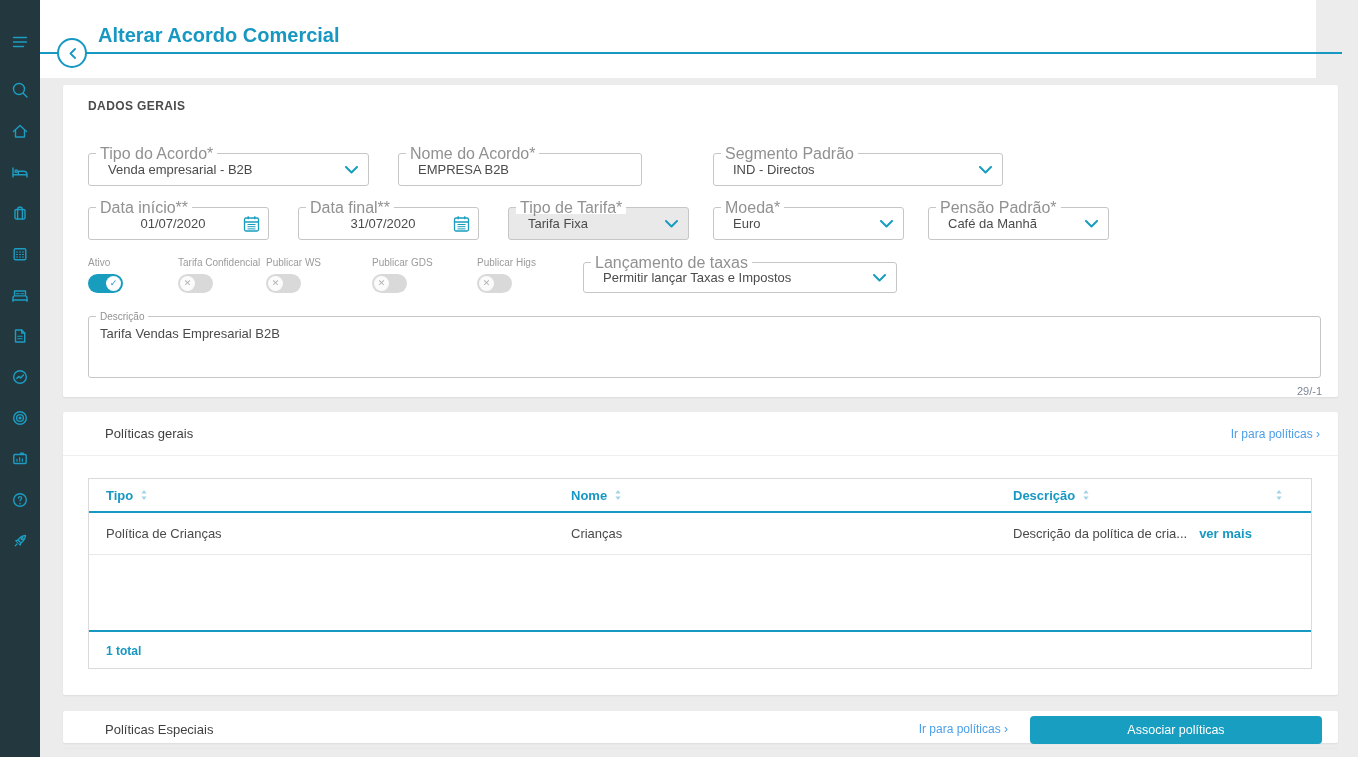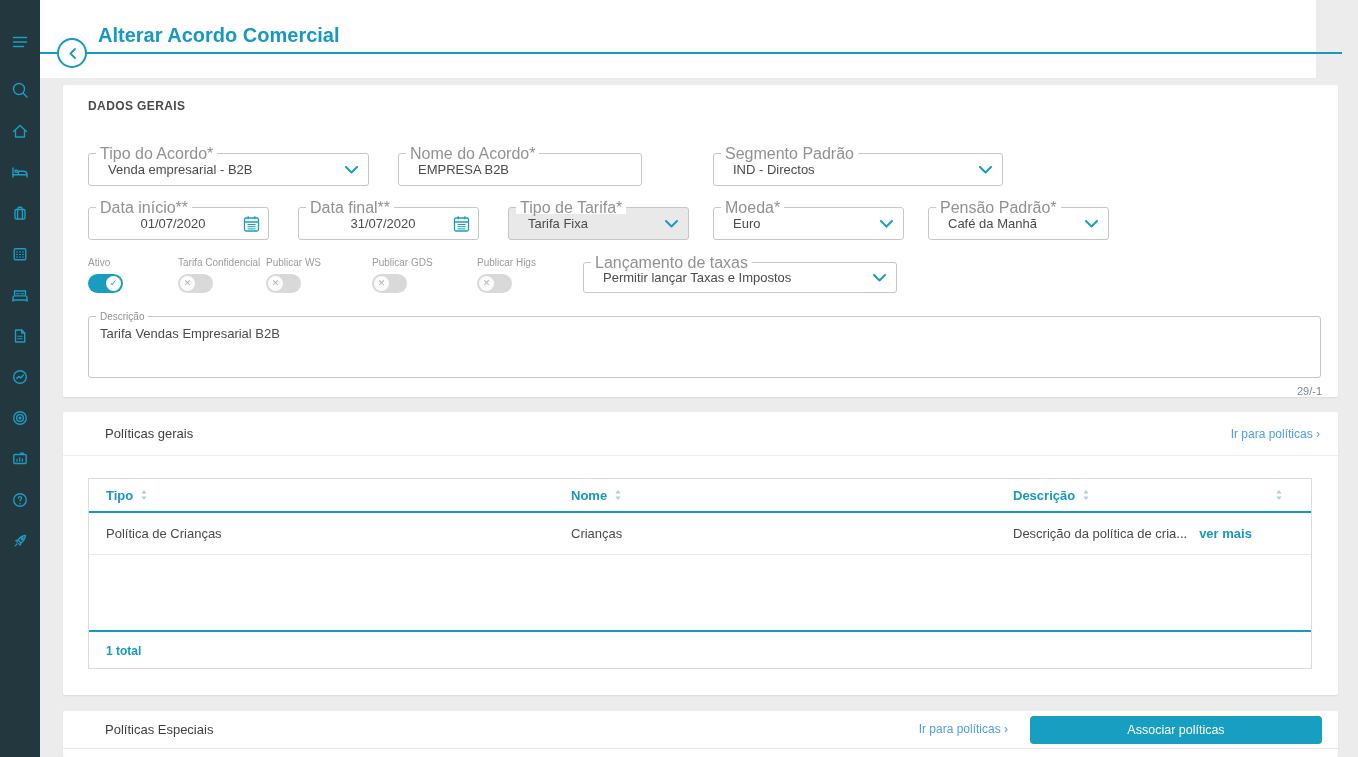--- a/index.html
+++ b/index.html
@@ -22,21 +22,21 @@
   .header-band { position:absolute; left:0; top:0; width:1276px; height:78px; background:#ffffff; }
   .header-line { position:absolute; left:0; top:52px; width:1302px; height:2px; background:#1798c2; }
   .back-btn { position:absolute; left:17px; top:38px; width:30px; height:30px; border-radius:50%;
     background:#fff; border:2px solid #1798c2; z-index:3; display:flex; align-items:center; justify-content:center; cursor:pointer; }
   .page-title { position:absolute; left:58px; top:24px; font-size:20px; font-weight:700; color:#1798c2; z-index:2; }
 
   .card { position:absolute; left:23px; width:1275px; background:#fff; border-radius:2px;
     box-shadow:0 1px 2px rgba(0,0,0,0.07); }
   .card1 { top:85px; height:312px; }
   .card2 { top:412px; height:283px; }
-  .card3 { top:711px; height:46px; }
+  .card3 { top:711px; height:32px; }
 
   .section-title { position:absolute; left:25px; top:14px; font-size:12px; font-weight:700;
     color:#4b4b4b; letter-spacing:.4px; }
 
   
   .field { position:absolute; height:33px; border:1px solid #c6c6c6; border-radius:3px; background:#fff; cursor:pointer; }
   .field .flabel { position:absolute; top:-7px; left:7px; font-size:16px; color:#919191;
     background:#fff; padding:0 4px; line-height:13px; white-space:nowrap; }
   .field .fvalue { position:absolute; left:11px; right:26px; top:0; line-height:31px;
     font-size:13px; color:#4b4b4b; white-space:nowrap; overflow:hidden;margin-left:8px; }

